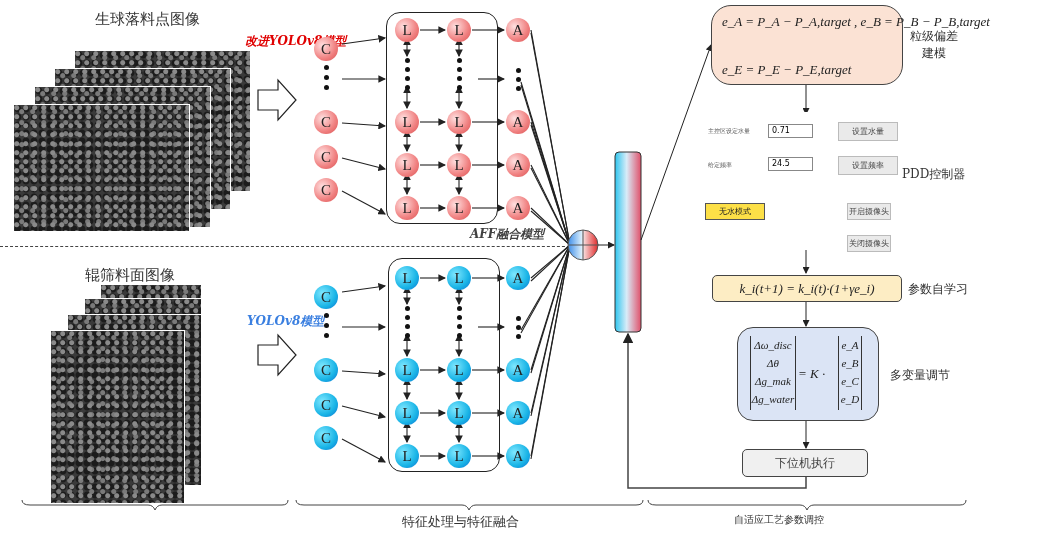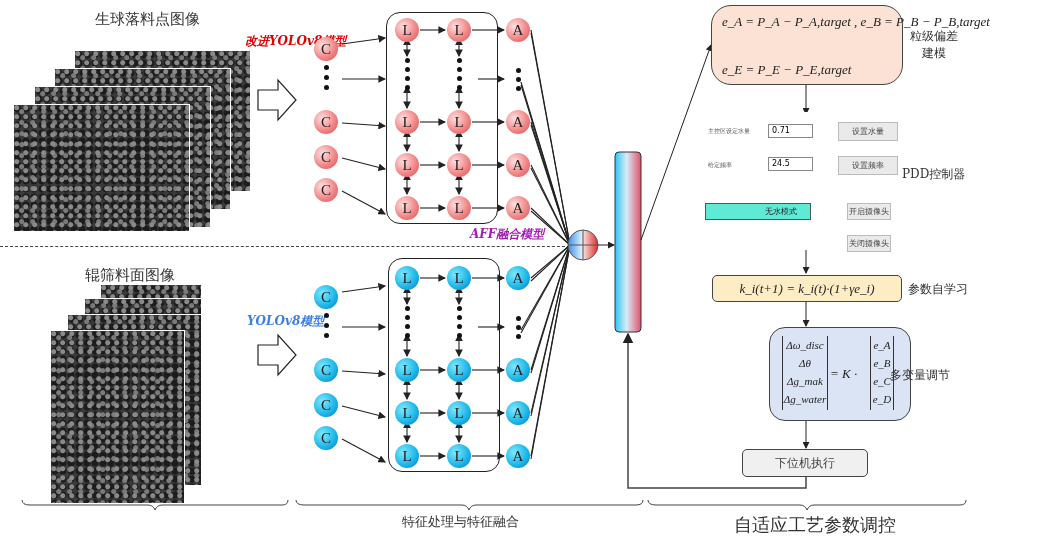--- a/index.html
+++ b/index.html
@@ -38,21 +38,21 @@
   <div style="left:100px;top:284px;width:100px;height:170px;"></div>
   <div style="left:84px;top:298px;width:116px;height:170px;"></div>
   <div style="left:67px;top:314px;width:133px;height:170px;"></div>
   <div style="left:50px;top:330px;width:133px;height:172px;"></div>
 </div>
 
 <div class="abs" style="left:0;top:246px;width:585px;border-top:1.5px dashed #444;"></div>
 
 <div class="abs" style="left:245px;top:33px;color:#e00000;font-weight:bold;font-style:italic;font-size:12px;">改进YOLOv8模型</div>
 <div class="abs" style="left:247px;top:313px;color:#3a7fe0;font-weight:bold;font-style:italic;font-size:12px;">YOLOv8模型</div>
-<div class="abs" style="left:470px;top:226px;color:#a21caf;font-weight:bold;font-style:italic;font-size:12px;">AFF融合模型</div>
+<div class="abs" style="left:470px;top:226px;color:#404040;font-weight:bold;font-style:italic;font-size:12px;">AFF融合模型</div>
 
 <svg class="abs" style="left:0;top:0;" width="1041" height="541">
   <defs>
     <marker id="ah" markerWidth="7" markerHeight="7" refX="6" refY="3.5" orient="auto">
       <path d="M0,0 L7,3.5 L0,7 z" fill="#222"></path>
     </marker>
     <marker id="ah2" markerWidth="7" markerHeight="7" refX="1" refY="3.5" orient="auto-start-reverse">
       <path d="M0,0 L7,3.5 L0,7 z" fill="#222"></path>
     </marker>
     <linearGradient id="barg" x1="0" x2="1">
@@ -233,30 +233,30 @@
 <div class="abs lbl" style="left:908px;top:28px;width:52px;white-space:normal;text-align:center;font-size:12px;">粒级偏差建模</div>
 
 <div class="abs" style="left:700px;top:112px;width:200px;height:138px;background:#fff;"></div>
 <div class="tiny" style="left:708px;top:127px;">主控区设定水量</div>
 <div class="inp" style="left:768px;top:124px;width:40px;height:12px;">0.71</div>
 <div class="btn" style="left:838px;top:122px;width:58px;height:17px;">设置水量</div>
 <div class="tiny" style="left:708px;top:161px;">给定频率</div>
 <div class="inp" style="left:768px;top:157px;width:40px;height:12px;">24.5</div>
 <div class="btn" style="left:838px;top:156px;width:58px;height:17px;">设置频率</div>
 <div class="abs lbl" style="left:902px;top:166px;font-size:12px;">PDD控制器</div>
-<div class="btn" style="left:705px;top:203px;width:58px;height:15px;background:#5eead4;color:#222;border-color:#555;padding-left:46px;">无水模式</div>
+<div class="btn" style="left:705px;top:203px;width:58px;height:15px;background:#fde047;color:#222;border-color:#555;">无水模式</div>
 <div class="btn" style="left:847px;top:203px;width:42px;height:15px;">开启摄像头</div>
 <div class="btn" style="left:847px;top:235px;width:42px;height:15px;">关闭摄像头</div>
 
 <div class="panel" style="left:712px;top:275px;width:188px;height:25px;background:#fdedc4;border-radius:5px;display:flex;align-items:center;justify-content:center;">
   <span class="formula">k_i(t+1) = k_i(t)·(1+γe_i)</span>
 </div>
 <div class="abs lbl" style="left:908px;top:281px;font-size:12px;">参数自学习</div>
 
-<div class="panel" style="left:737px;top:327px;width:140px;height:92px;background:#dbe4f5;border-radius:16px;margin-left:32px;">
+<div class="panel" style="left:737px;top:327px;width:140px;height:92px;background:#dbe4f5;border-radius:16px;">
   <div class="abs" style="left:12px;top:8px;width:44px;height:74px;border-left:1.2px solid #333;border-right:1.2px solid #333;">
     <div id="lhs" class="formula" style="display:flex;flex-direction:column;align-items:center;font-size:11px;line-height:18px;">
         <span>Δω_disc</span>
         <span>Δθ</span>
         <span>Δg_mak</span>
         <span>Δg_water</span>
       </div>
   </div>
   <div class="abs formula" style="left:60px;top:38px;">= K ·</div>
   <div class="abs" style="left:100px;top:8px;width:22px;height:74px;border-left:1.2px solid #333;border-right:1.2px solid #333;">
@@ -269,13 +269,13 @@
   </div>
 </div>
 <div class="abs lbl" style="left:890px;top:367px;font-size:12px;">多变量调节</div>
 
 <div class="panel" style="left:742px;top:449px;width:124px;height:26px;background:#f0f0f0;border-radius:5px;display:flex;align-items:center;justify-content:center;font-size:12px;color:#444;">
   <span>下位机执行</span>
 </div>
 
 <div class="abs lbl" style="left:84px;top:516px;font-size:13px;margin-top:31px;">生球粒径分布精准感知</div>
 <div class="abs lbl" style="left:402px;top:513px;font-size:13px;text-align:center;">特征处理与特征融合</div>
-<div class="abs lbl" style="left:734px;top:513px;font-size:18px;">自适应工艺参数调控</div>
+<div class="abs lbl" style="left:734px;top:513px;font-size:10px;">自适应工艺参数调控</div>
 
 </body></html>

